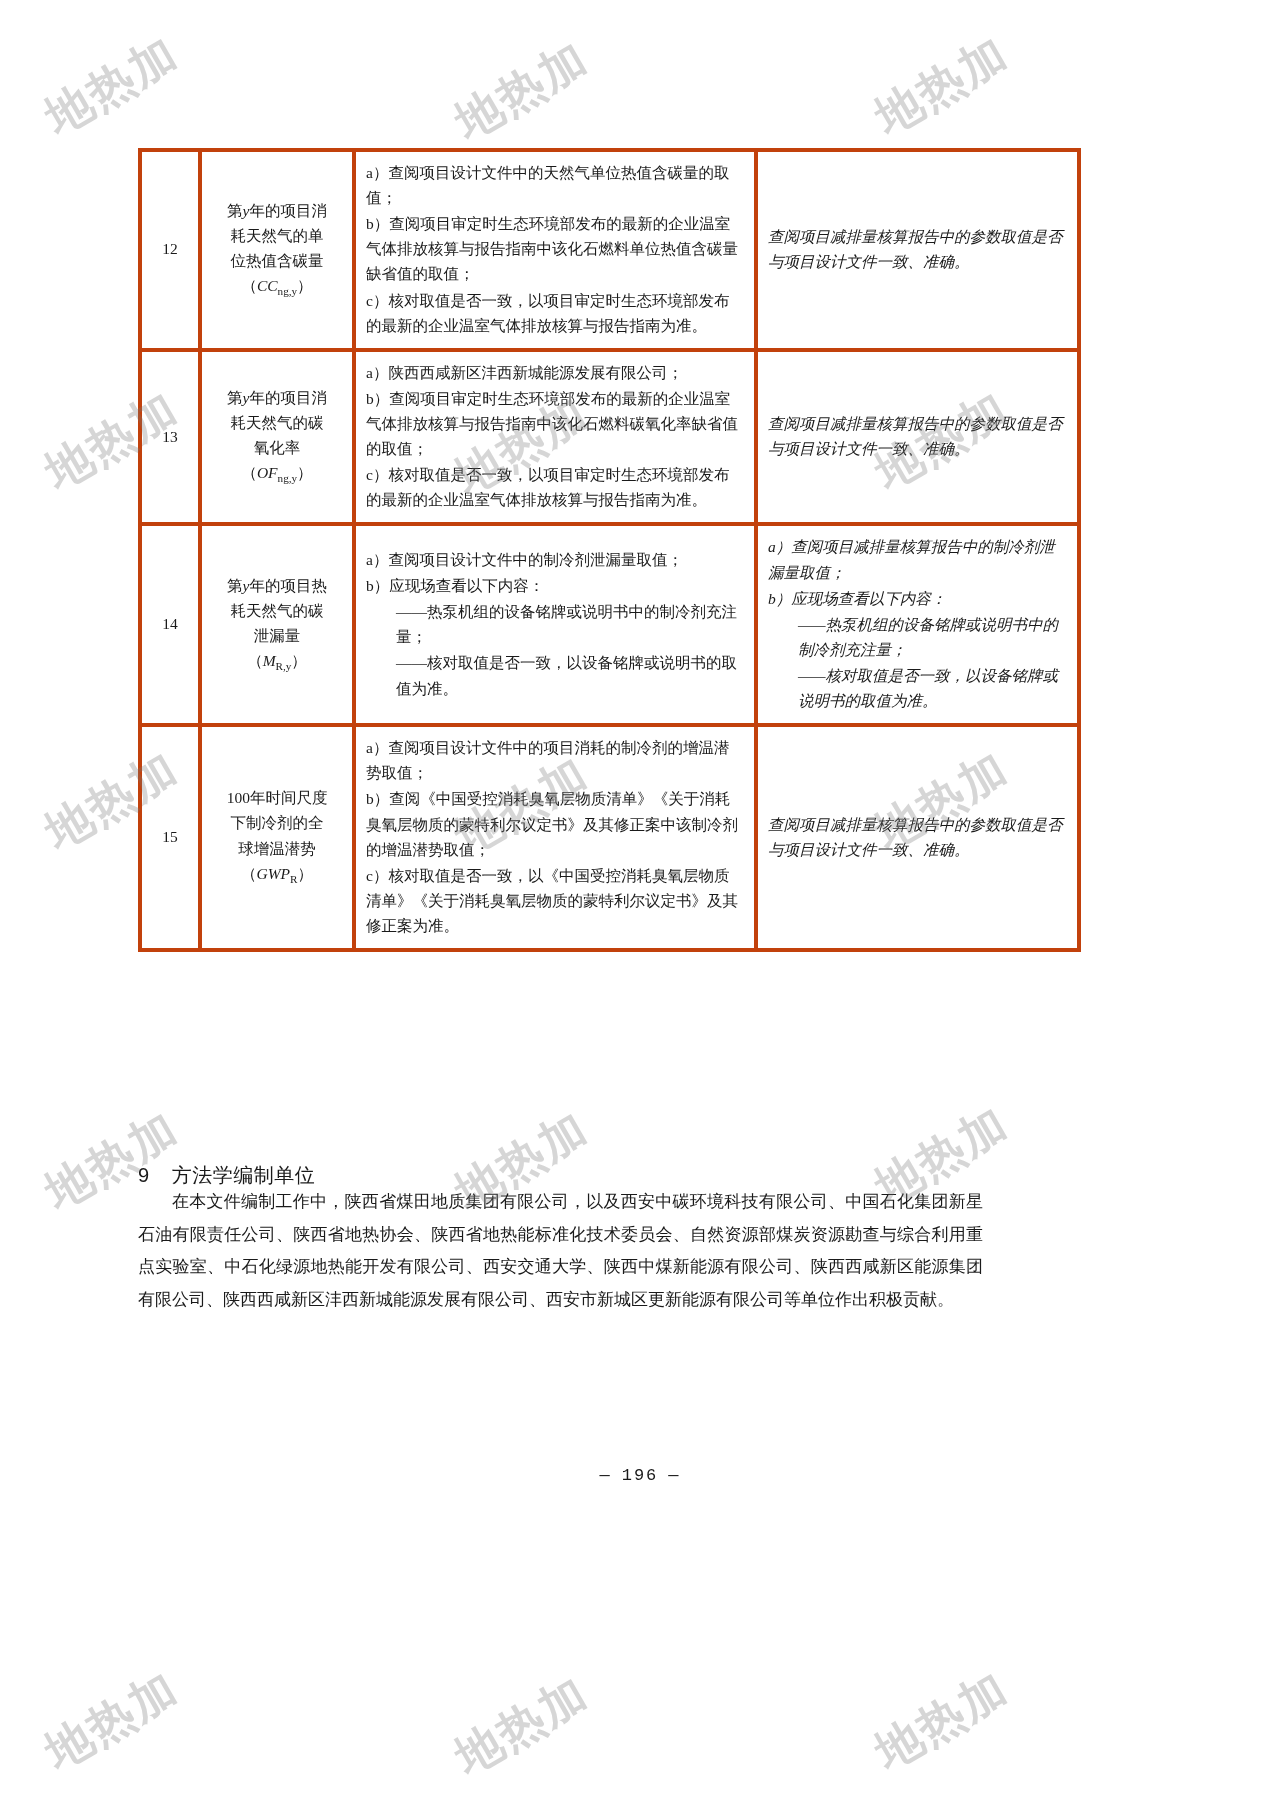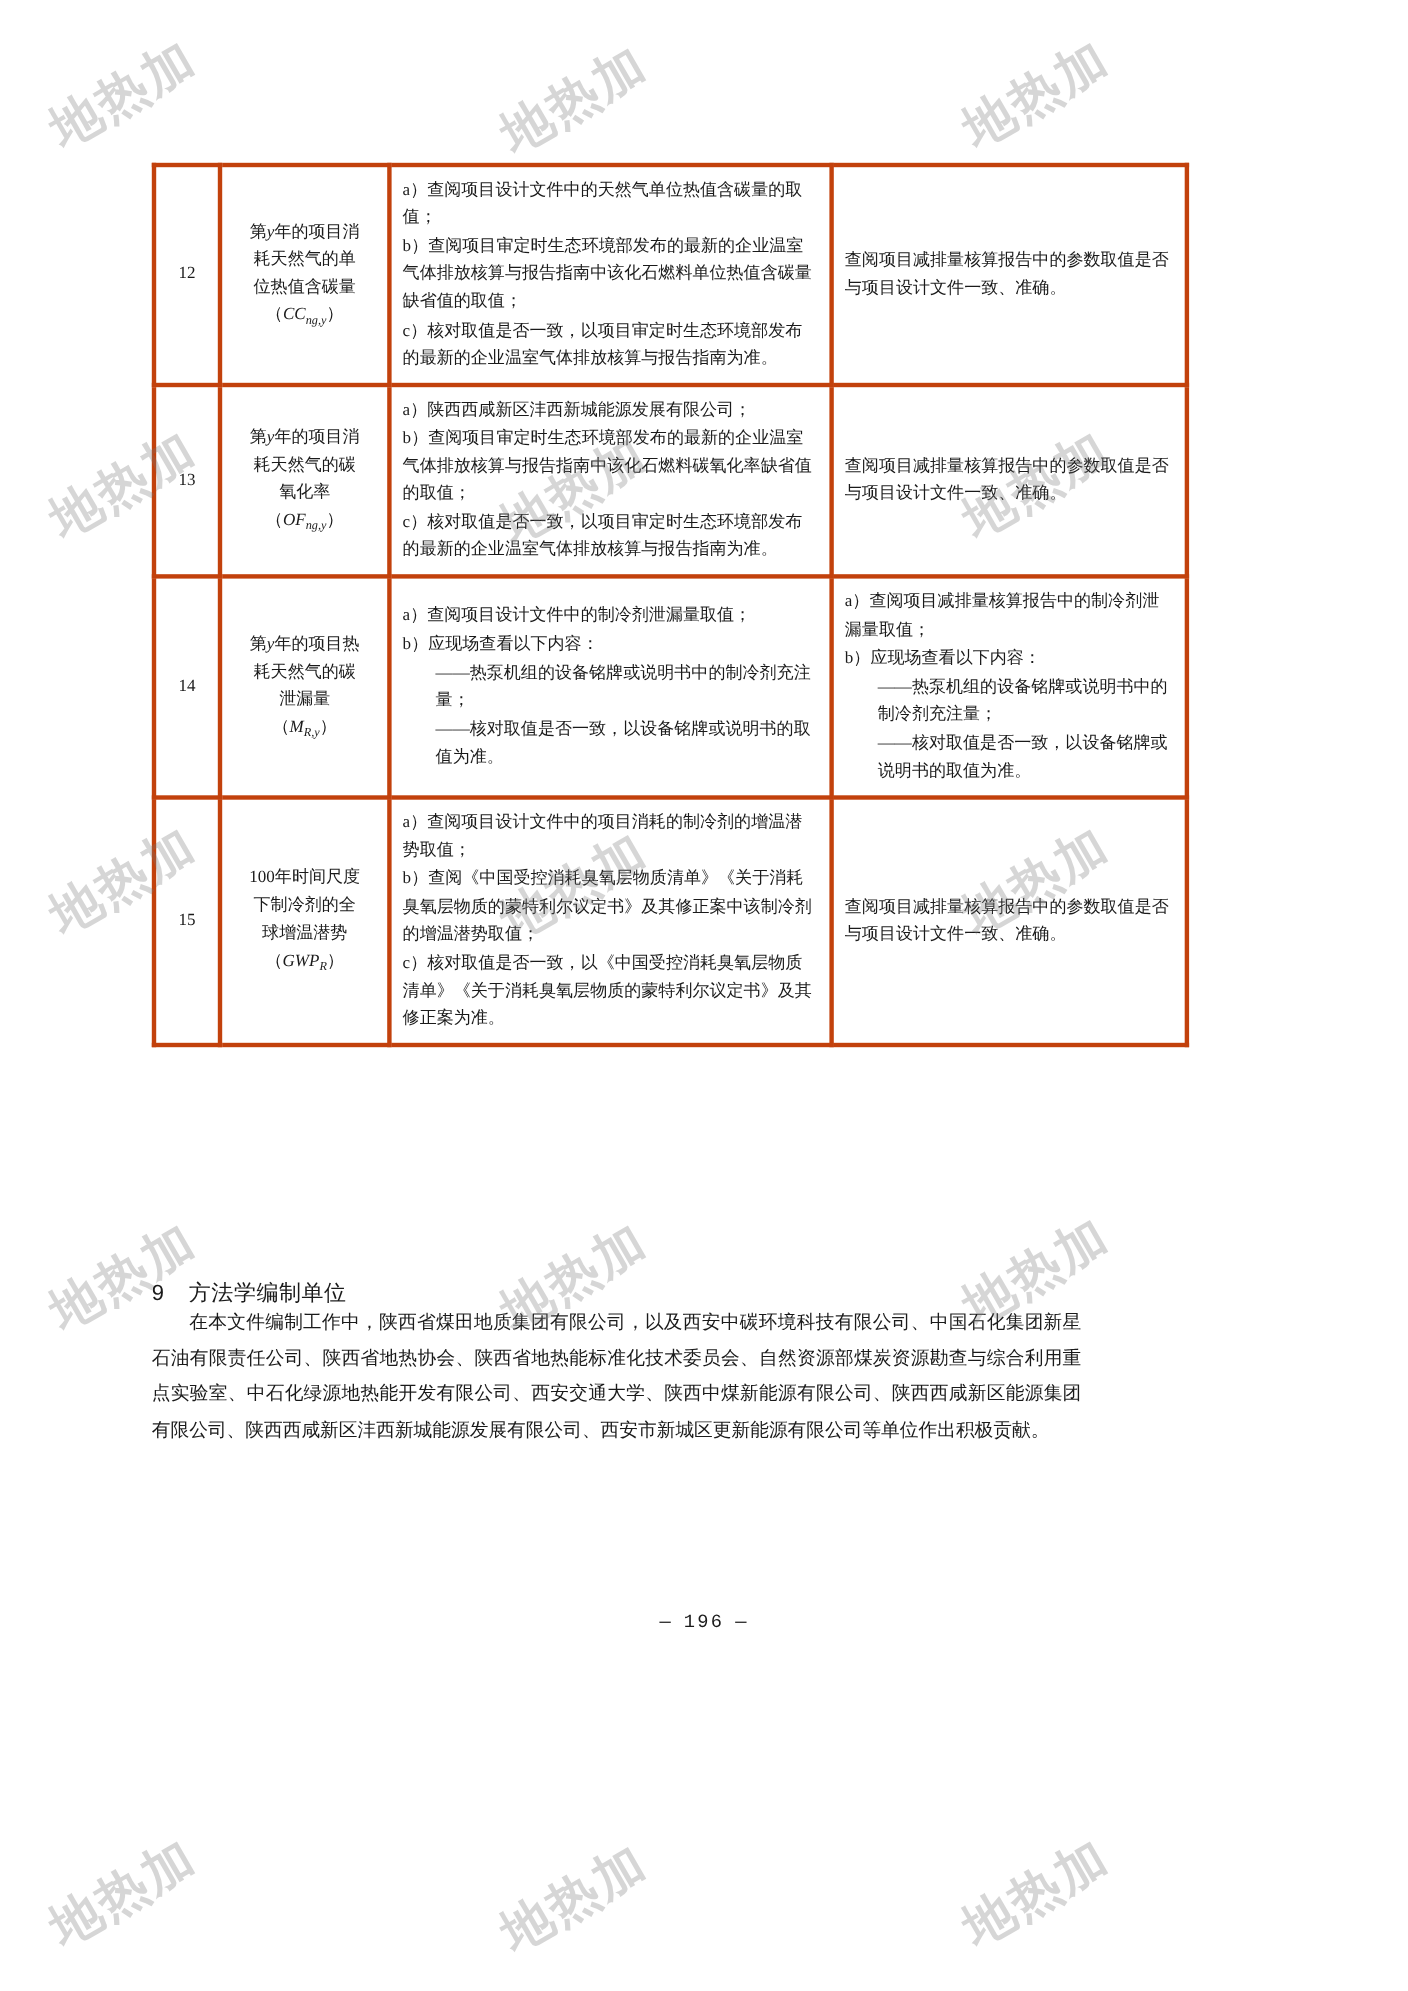--- a/index.html
+++ b/index.html
@@ -63,25 +63,25 @@
     padding: 4px 2px;
     margin-left: 18px;
   }
   td.c-param {
     width: 130px;
     text-align: center;
     vertical-align: middle;
     padding: 6px 8px;
   }
   td.c-method { width: 378px; vertical-align: top; }
-  td.c-check  { width: 299px; vertical-align: middle; }
+  td.c-check  { width: 299px; vertical-align: middle; font-style: italic; }
 
   .param-line { display: block; }
   .sym { font-style: italic; }
-  .sub { font-size: 0.72em; vertical-align: sub; font-style: italic; }
+  .sub { font-size: 0.72em; vertical-align: sub; }
 
   .step { margin: 0; text-indent: 0; }
   .step + .step { margin-top: 1px; }
   .dash {
     display: block;
     padding-left: 30px;
     text-indent: 0;
   }
   .hang {
     display: block;

